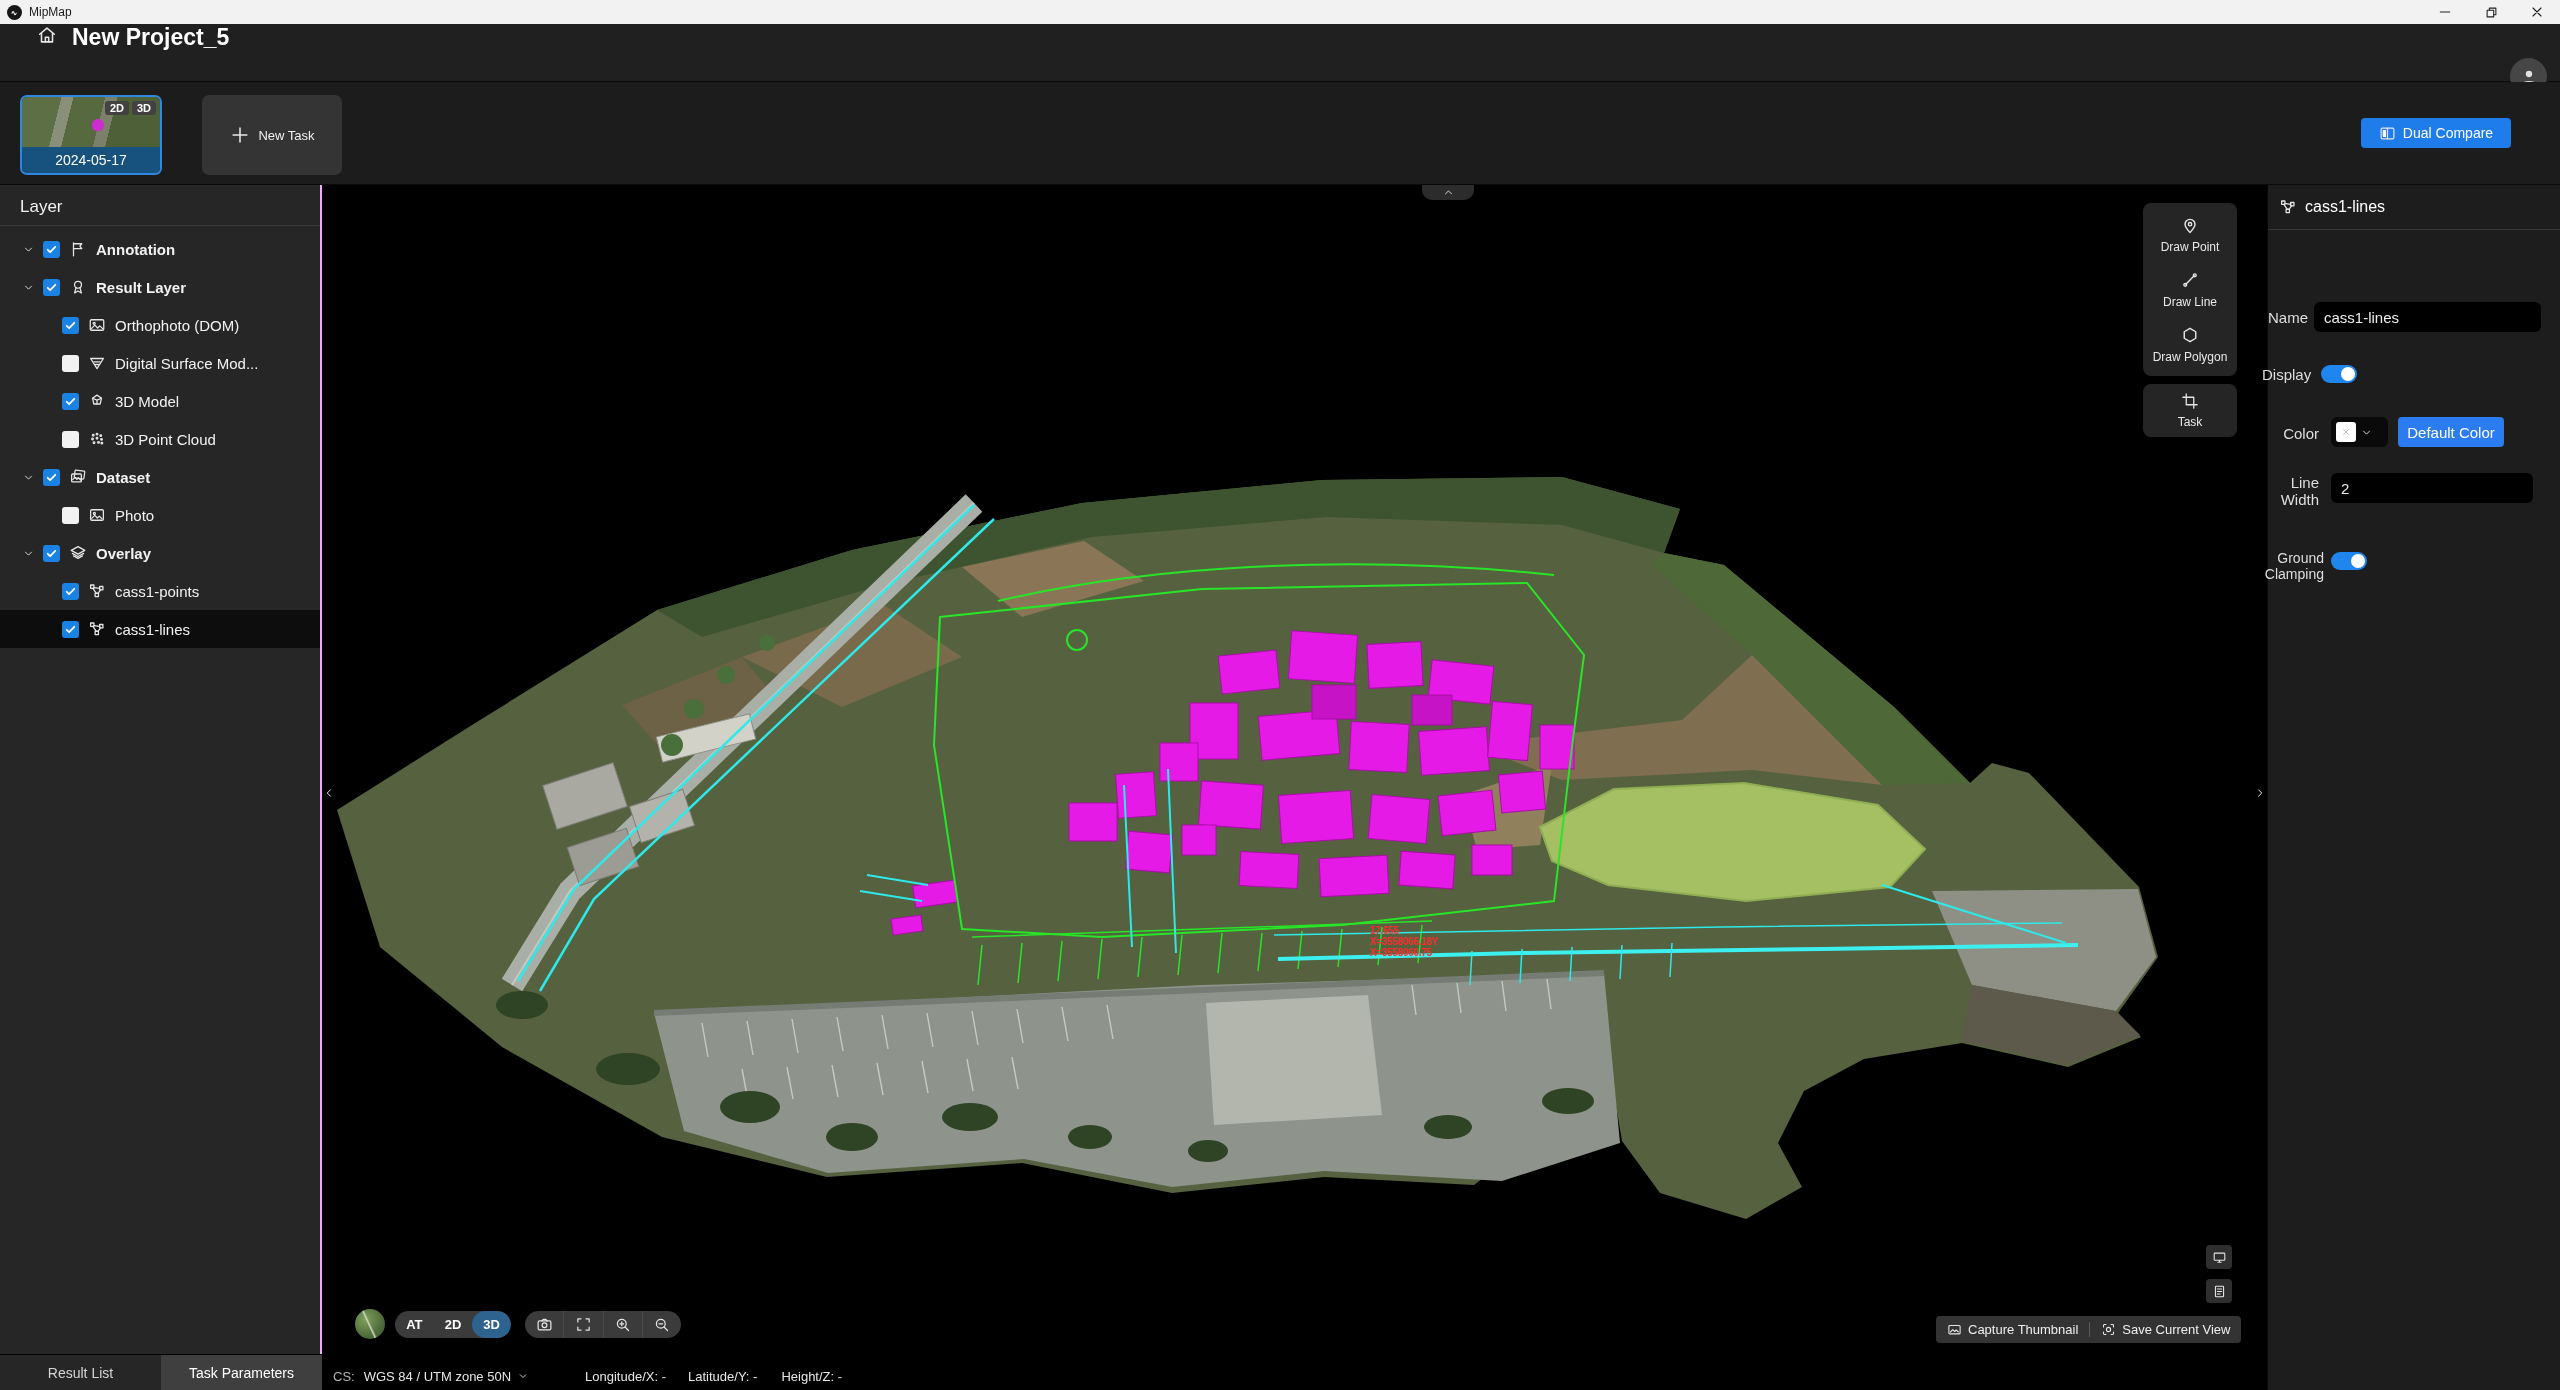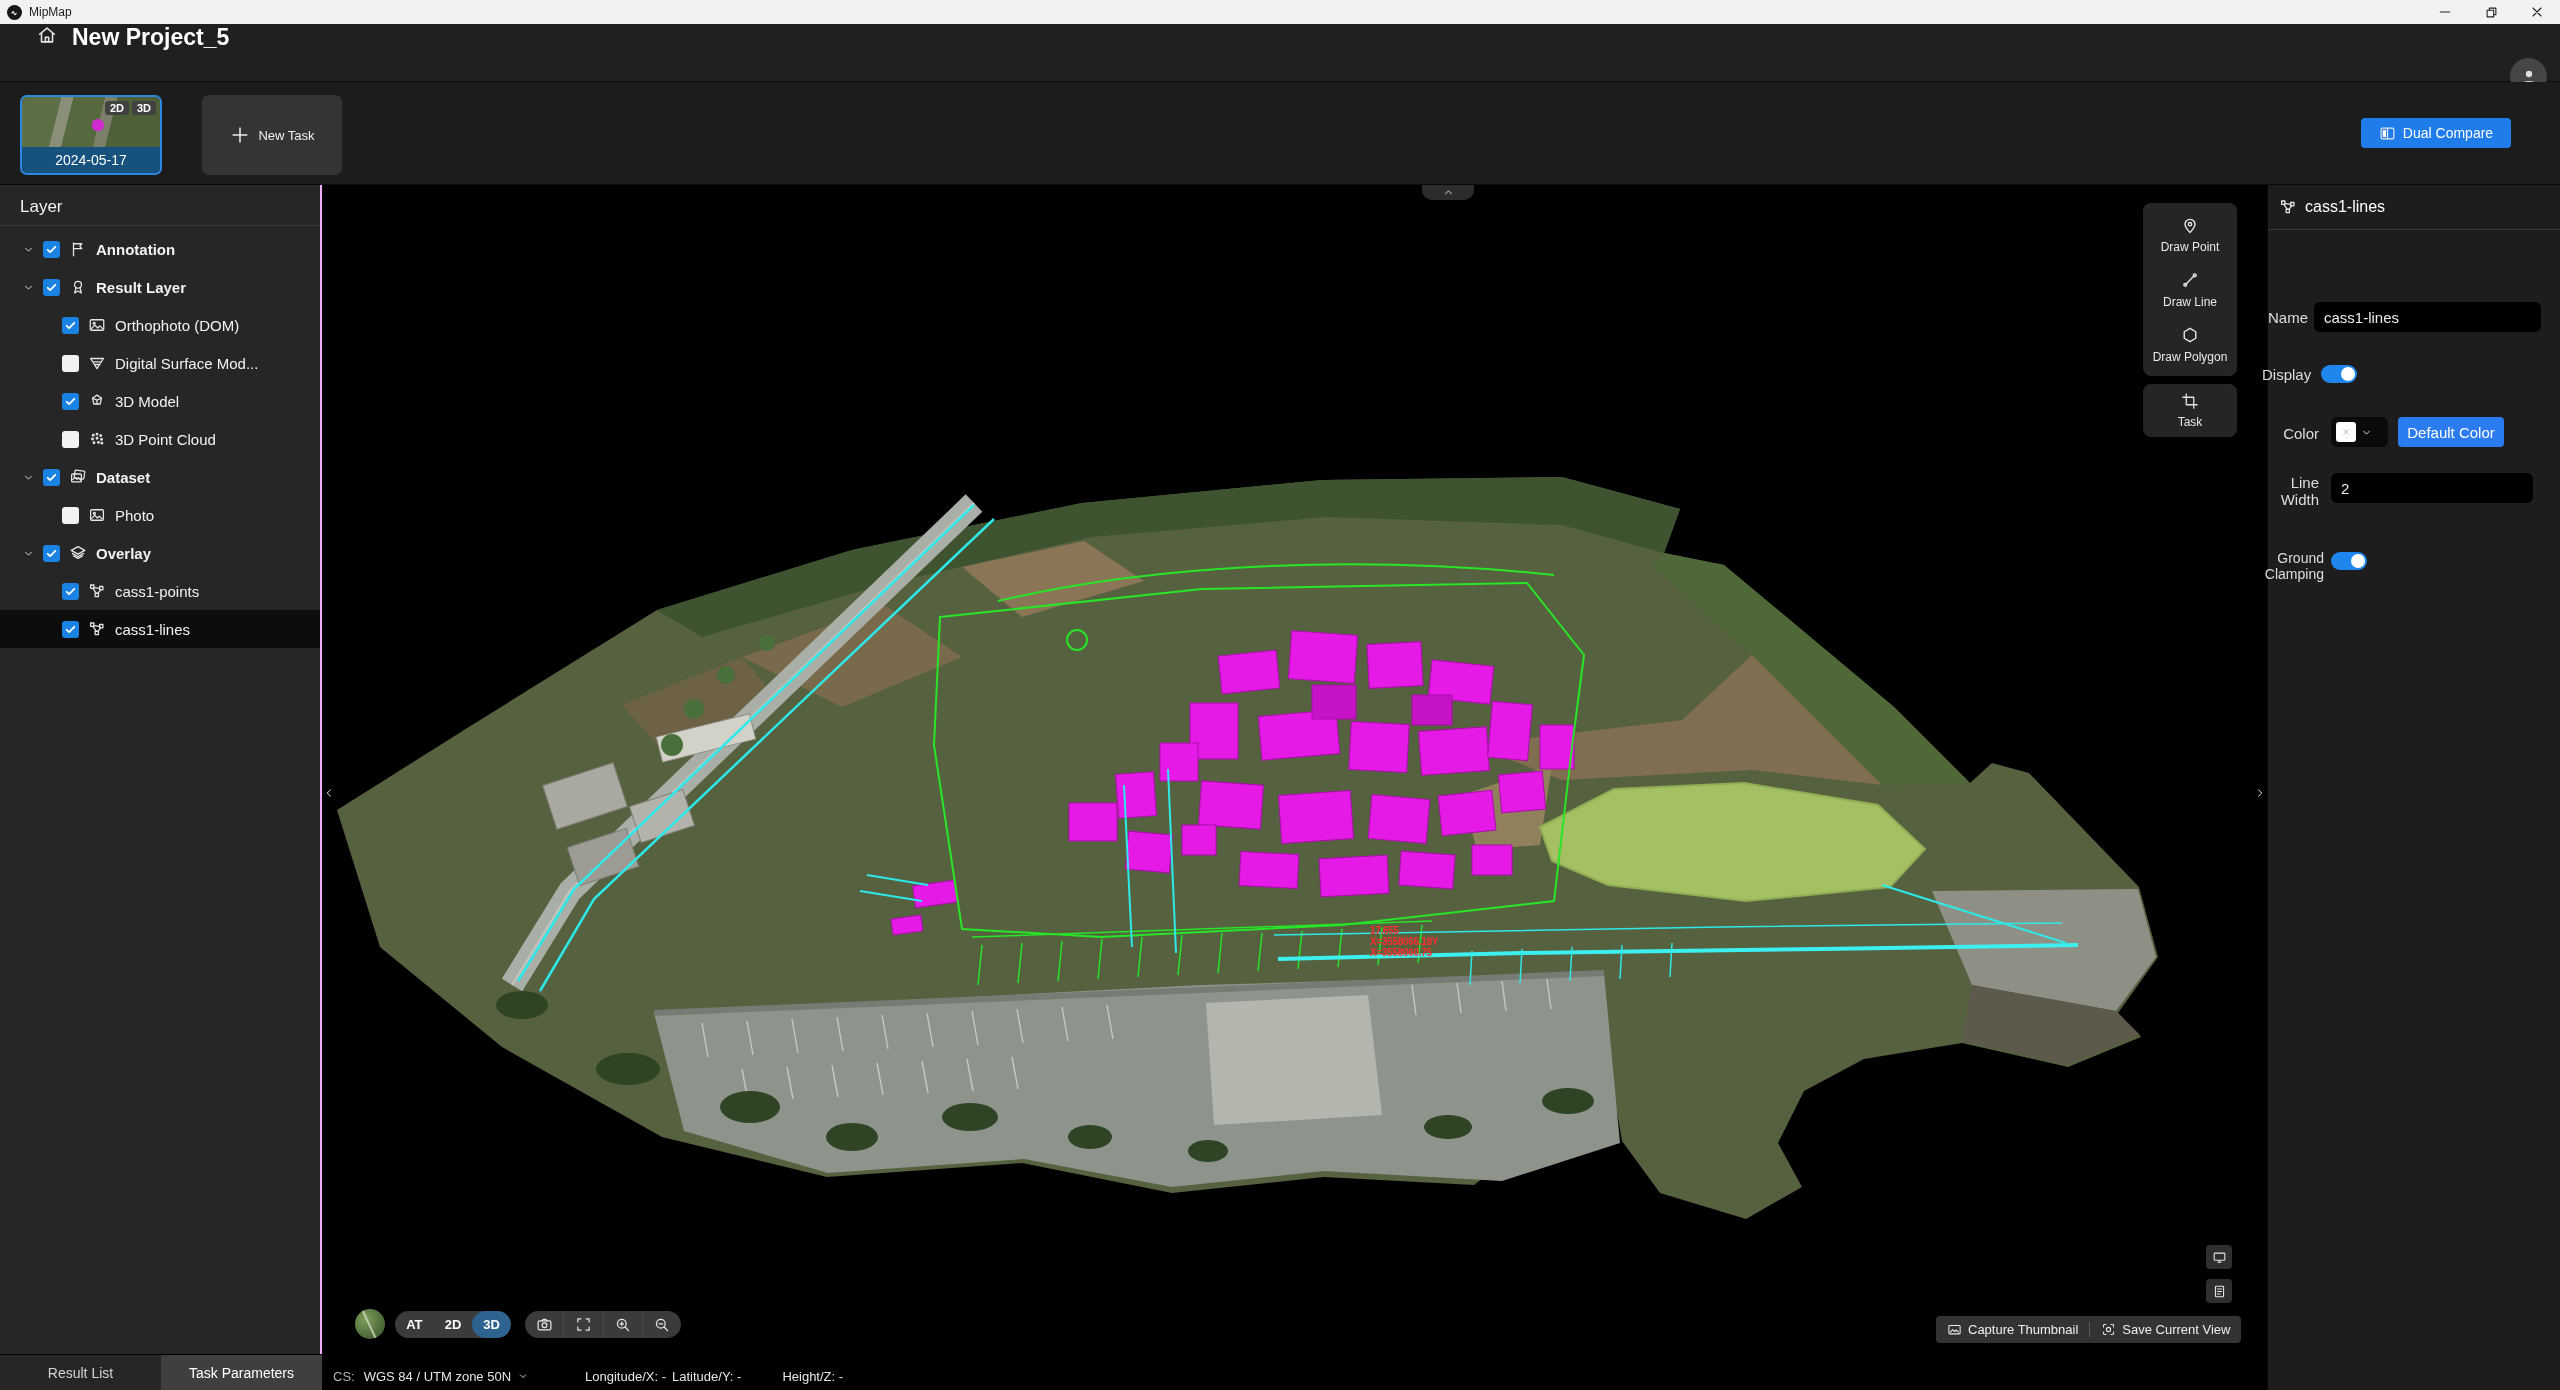--- a/index.html
+++ b/index.html
@@ -677,15 +677,15 @@
 
 <div class="statusbar">
   <span class="sb-dim" style="margin-left:11px;">CS:</span>
   <span style="margin-left:9px;">WGS 84 / UTM zone 50N</span>
   <span style="margin-left:6px;display:flex;">
       <svg width="12" height="12" viewBox="0 0 24 24" fill="none" stroke="#e6e6e6" stroke-width="1.7" stroke-linecap="round" stroke-linejoin="round">
         <path d="M6.5 9.5 12 15l5.5-5.5"></path>
       </svg>
     </span>
   <span style="margin-left:56px;">Longitude/X: -</span>
-  <span style="margin-left:6px;">Latitude/Y: -</span>
-  <span style="margin-left:41px;">Height/Z: -</span>
+  <span style="margin-left:22px;">Latitude/Y: -</span>
+  <span style="margin-left:24px;">Height/Z: -</span>
 </div>
 
 </body></html>

